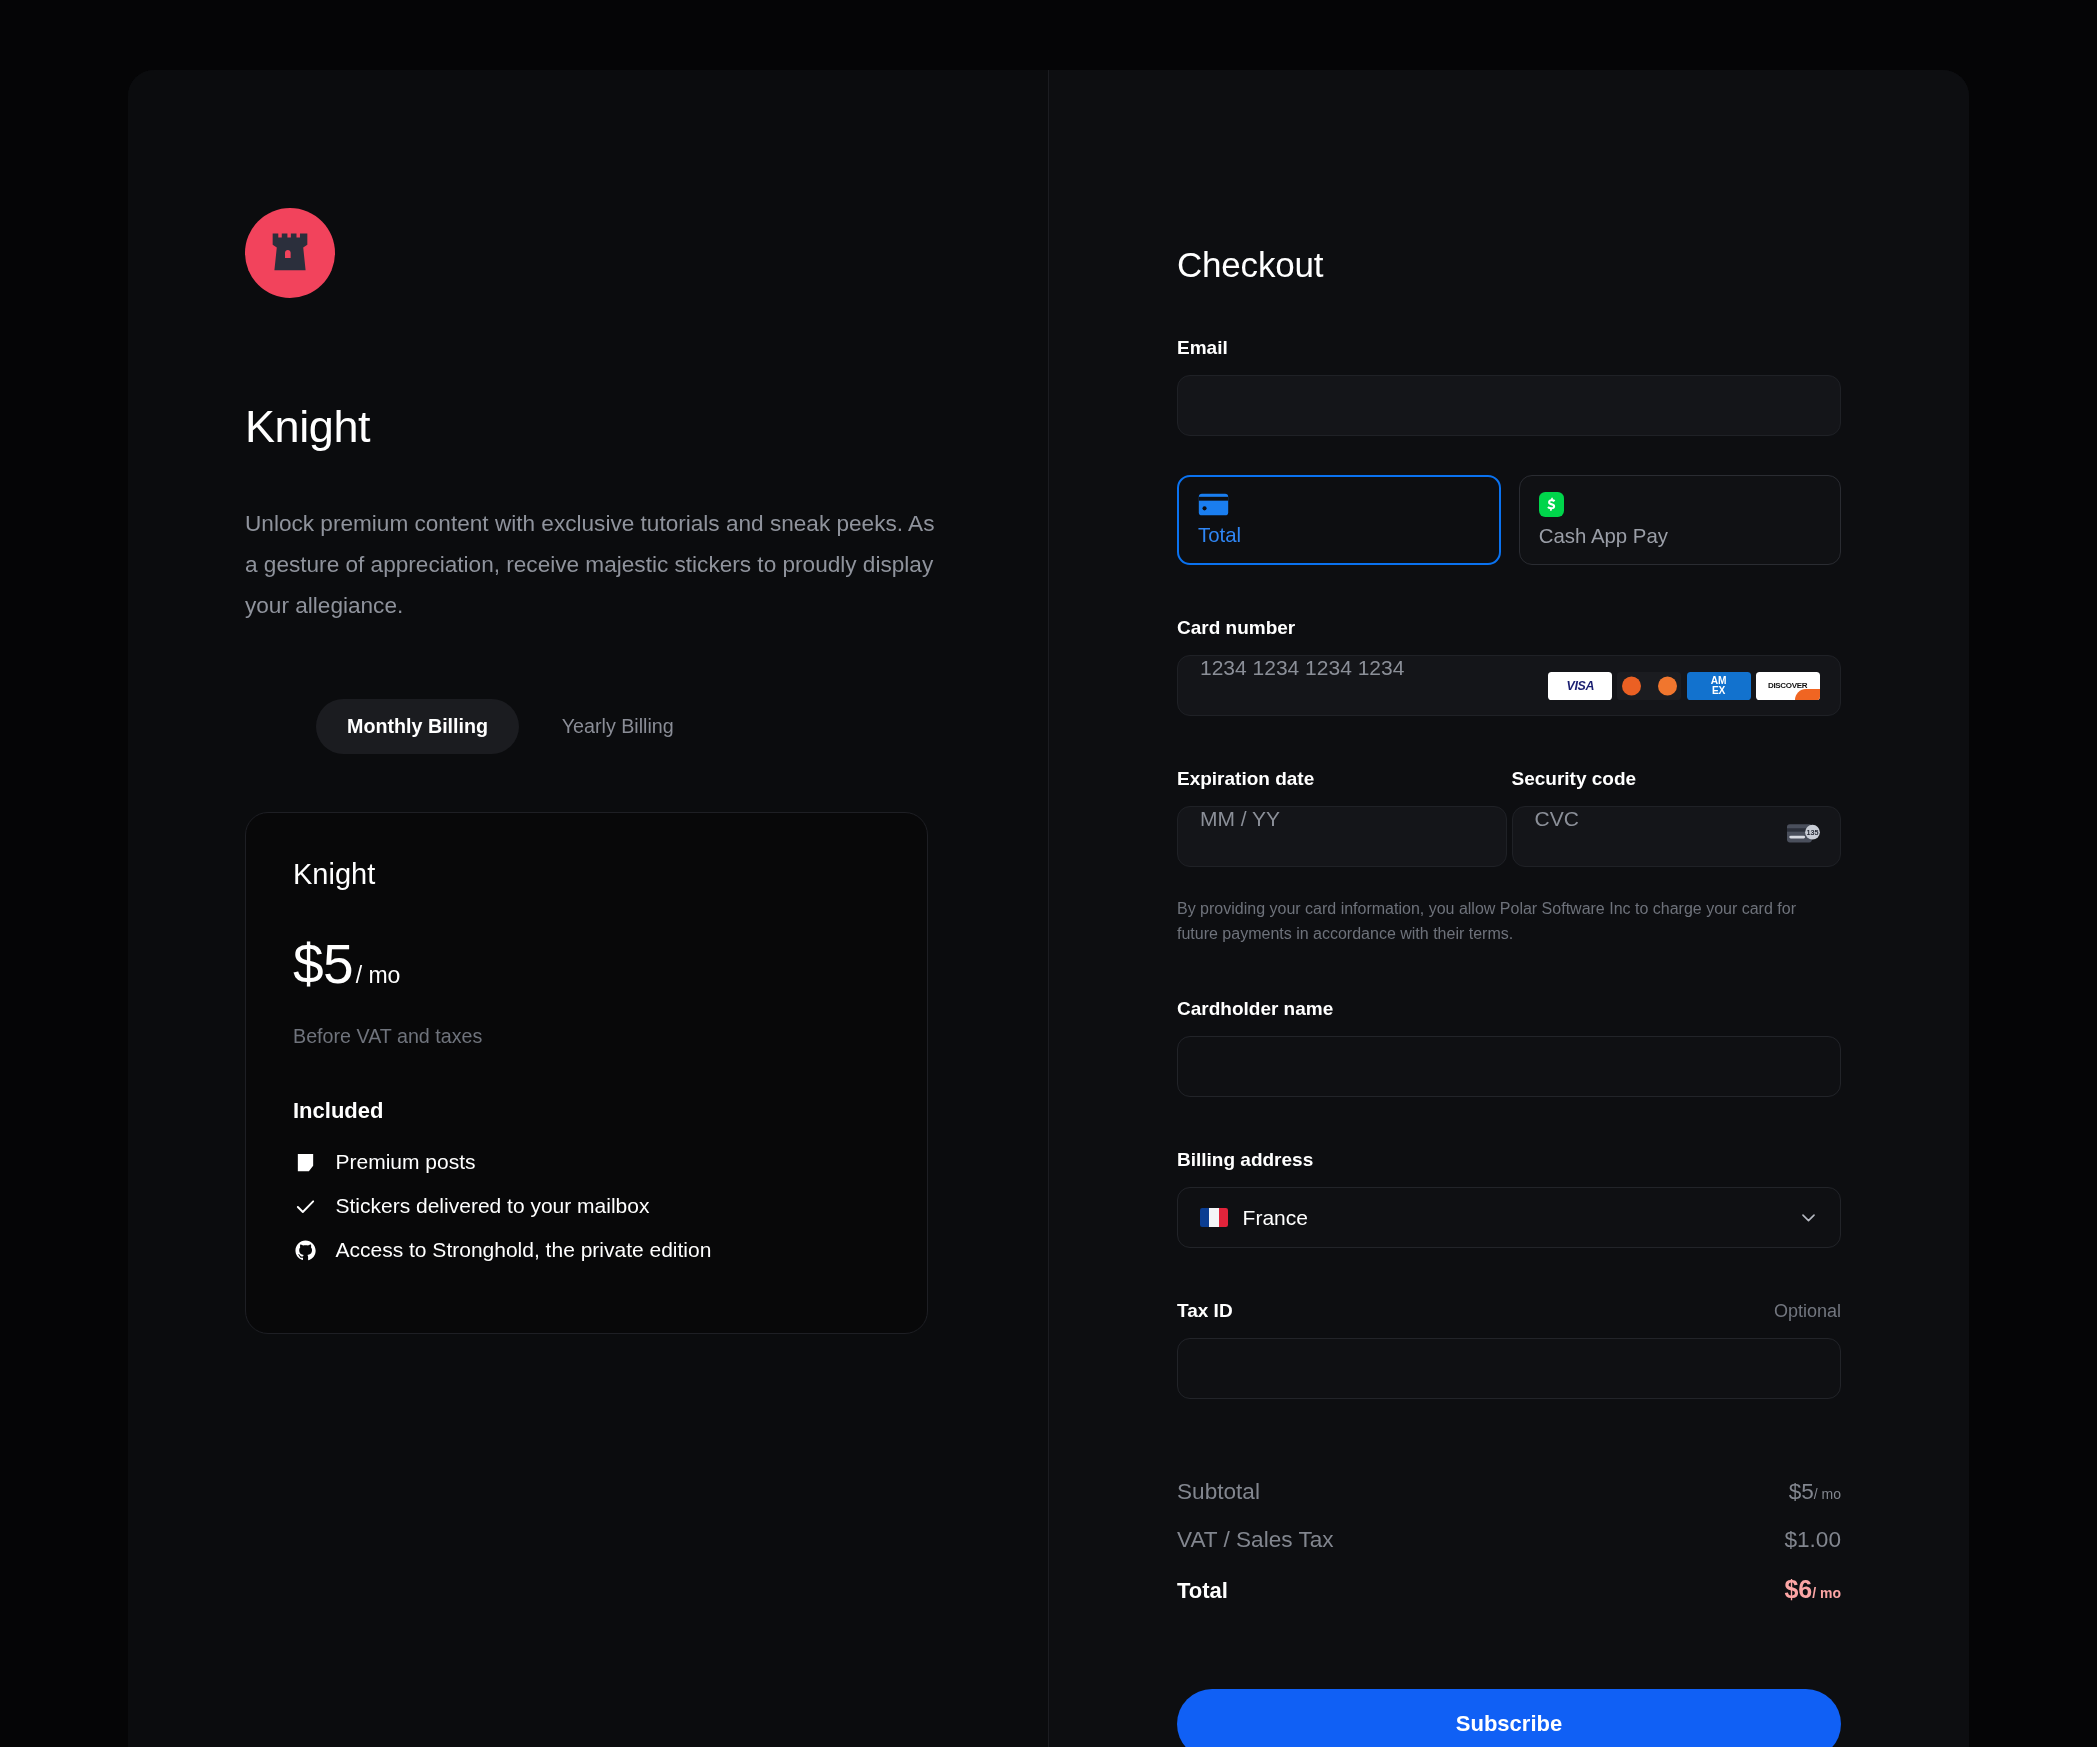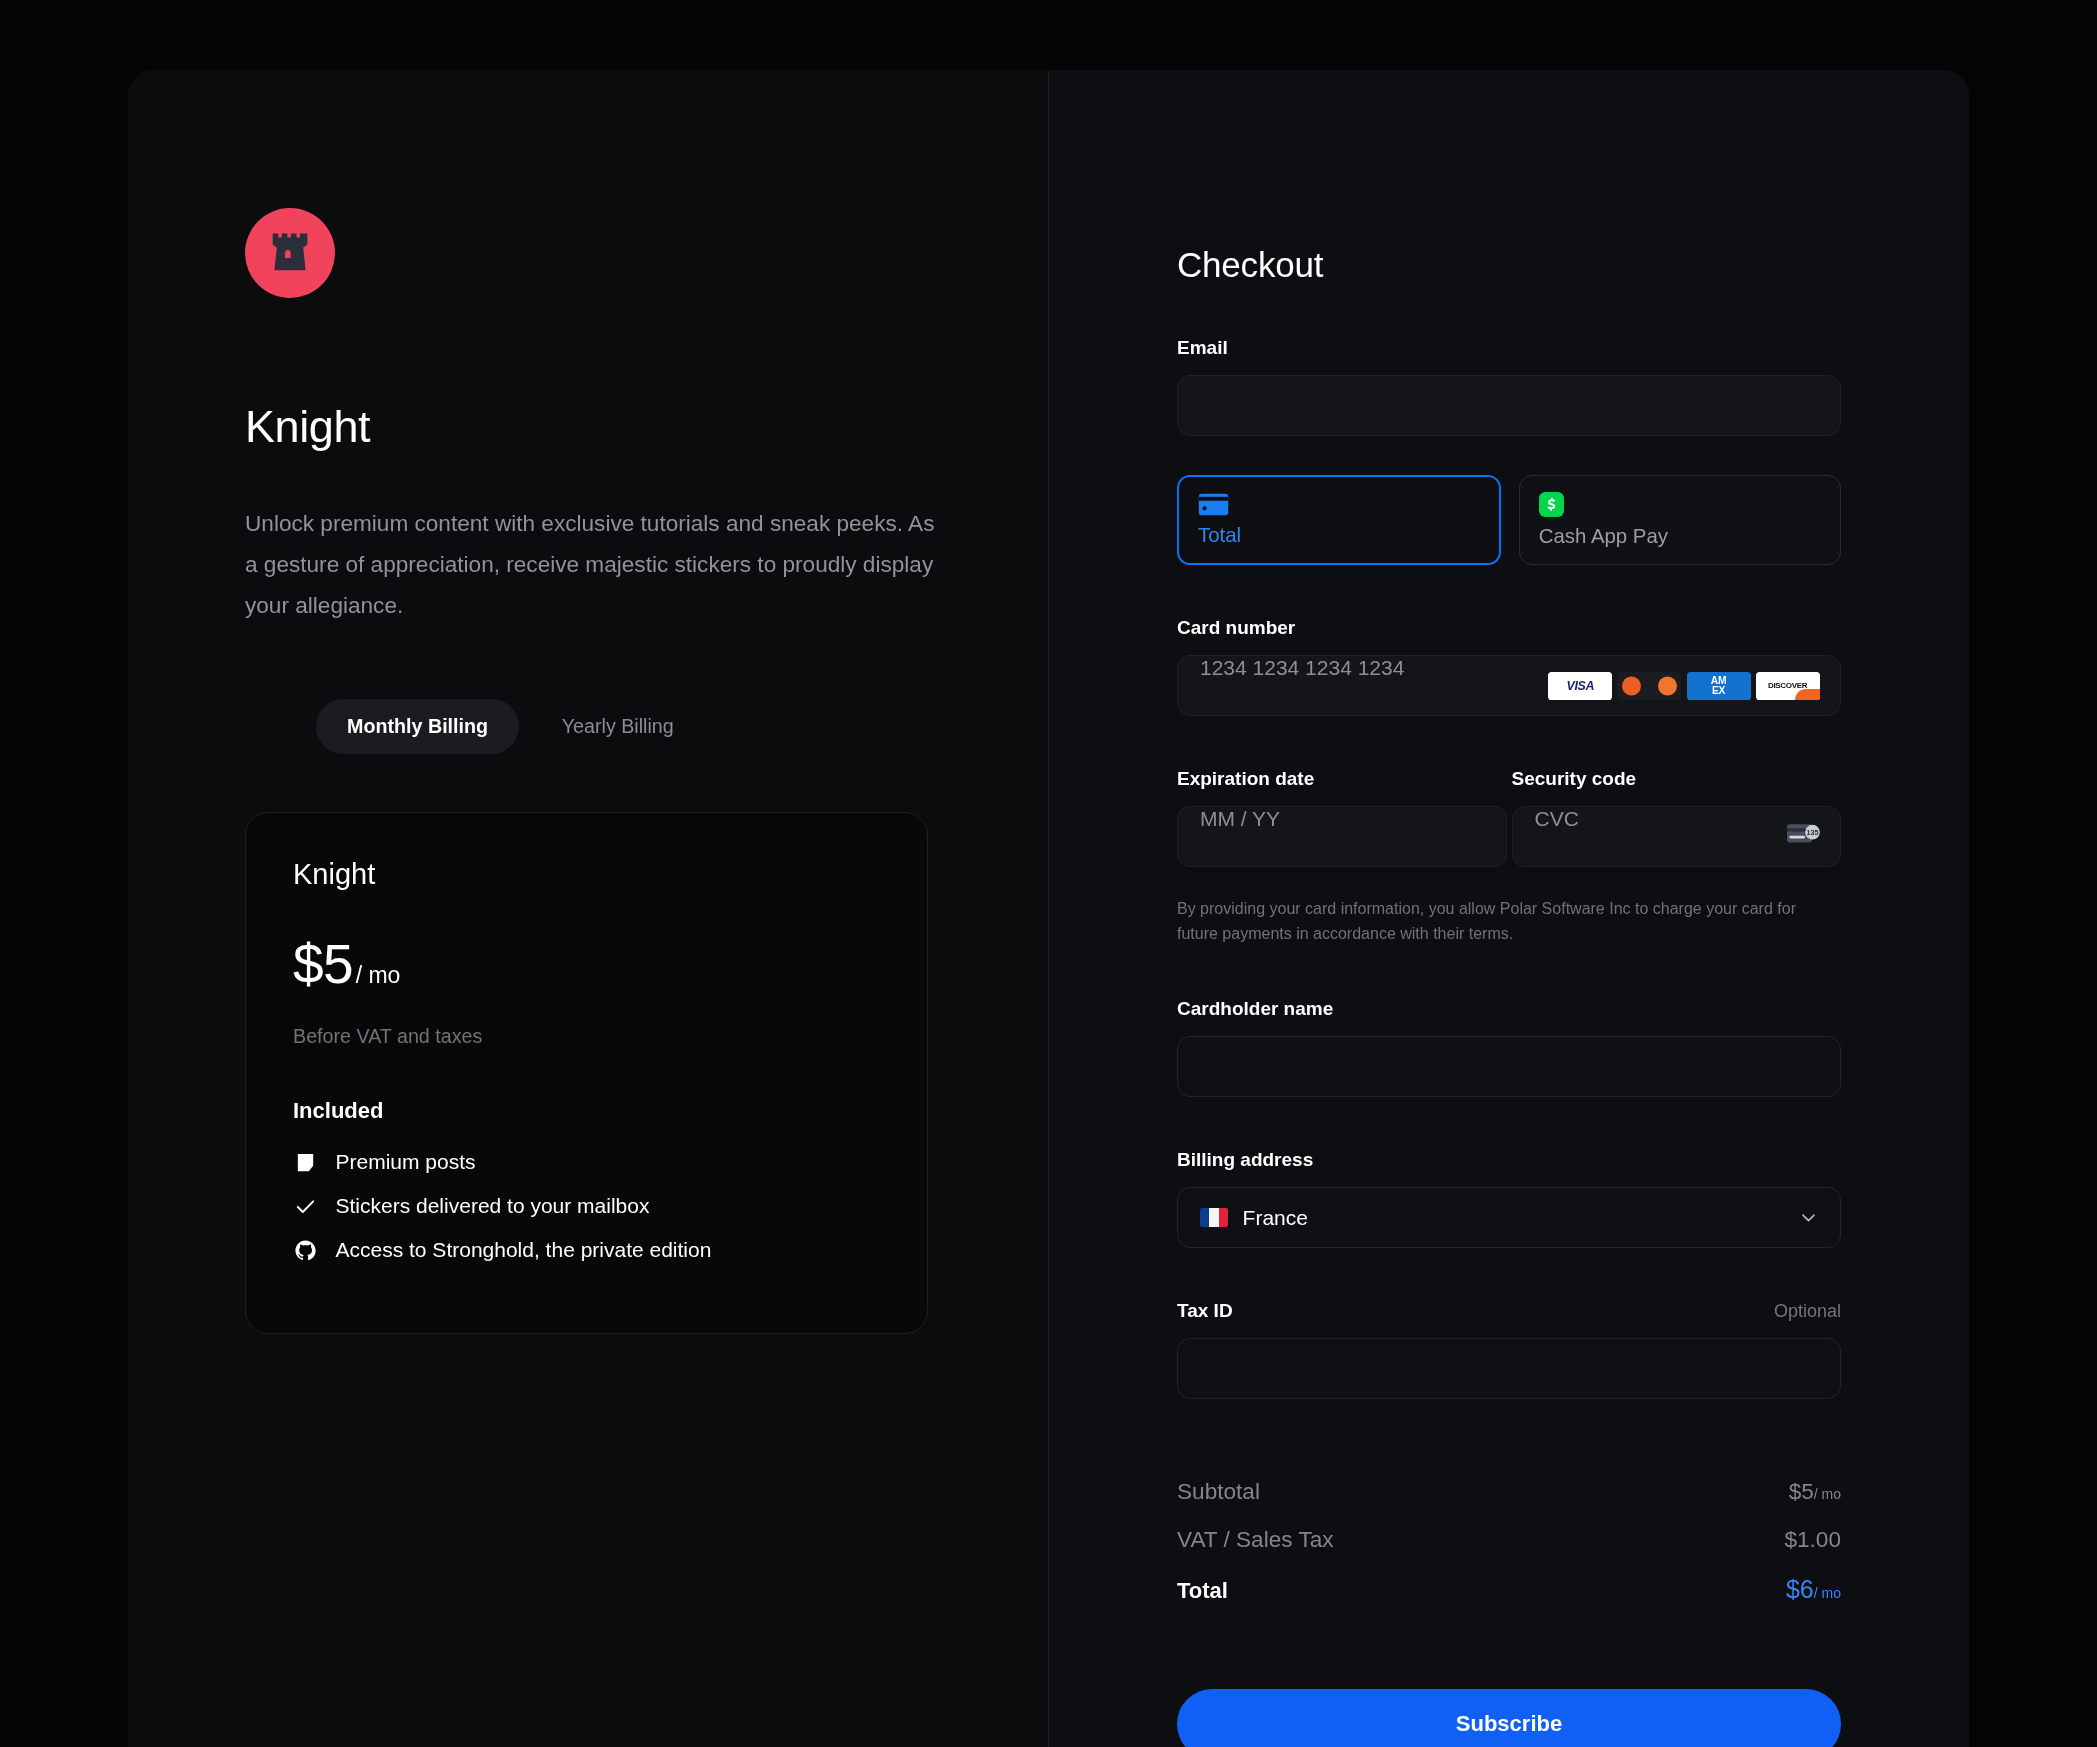--- a/index.html
+++ b/index.html
@@ -240,21 +240,21 @@
   .chevron { width: 19px; height: 19px; }
 
   .summary { margin-top: 80px; }
   .summary-row {
     display: flex; justify-content: space-between; align-items: baseline;
     margin-bottom: 22px;
   }
   .summary-label { font-size: 22.6px; color: #82868f; }
   .summary-value { font-size: 22.6px; color: #82868f; margin-left: 47px; }
   .summary-row.total .summary-label { color: #ffffff; font-weight: 700; font-size: 22px; }
-  .summary-row.total .summary-value { color: #3b82f6; font-weight: 400; font-size: 25px; }
+  .summary-row.total .summary-value { color: #fca5a5; font-weight: 700; font-size: 25px; }
   .per { font-size: 14px; }
 
   .subscribe-btn {
     margin-top: 63px;
     width: 100%;
     height: 70px;
     background: #1060f5;
     border: none;
     border-radius: 728px;
     color: #ffffff;

